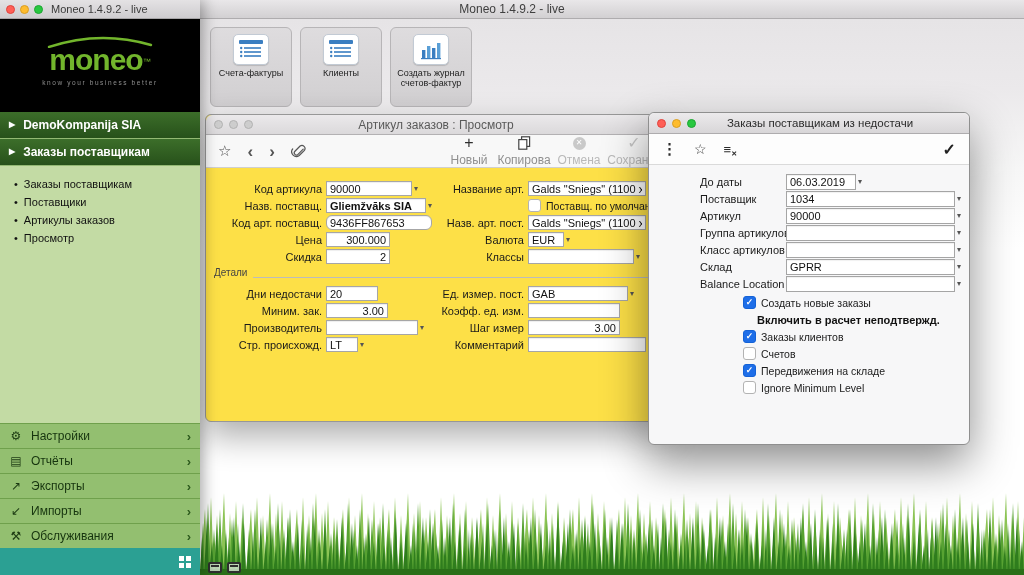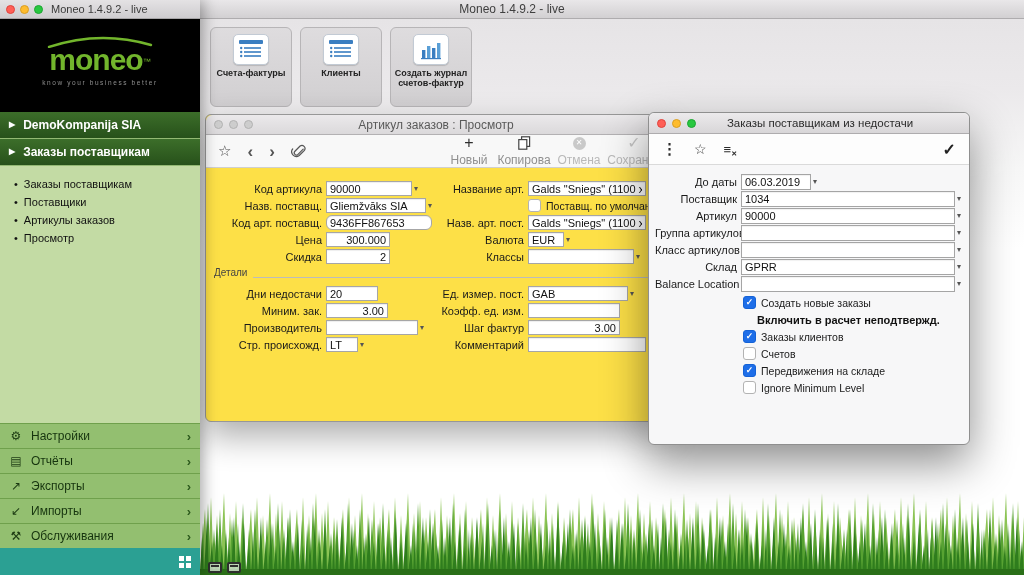--- a/index.html
+++ b/index.html
@@ -12,21 +12,21 @@
   .main-titlebar { position:absolute; left:0; top:0; width:1024px; height:19px;
     background:linear-gradient(#e9e7e9,#d2d0d2); border-bottom:1px solid #aeacae; z-index:1; }
   .main-title { position:absolute; left:0; right:0; top:2px; text-align:center;
     font-size:12px; color:#3f3f3f; }
 
   
   .desktop { position:absolute; left:200px; top:19px; right:0; bottom:0;
     background:linear-gradient(180deg,#e6e4e6 0px,#ebe9eb 70px,#f7f7f7 150px,#ffffff 230px,#ffffff 100%); z-index:2; }
   .grass { position:absolute; left:0; bottom:0; width:100%; height:96px; display:block; }
 
-  .shortcuts { position:absolute; left:10px; top:8px; display:flex; gap:8px;font-weight:bold; }
+  .shortcuts { position:absolute; left:10px; top:8px; display:flex; gap:8px; }
   .sc-btn { width:82px; height:80px; background:linear-gradient(#dedcde,#d1cfd1);
     border:1px solid #b7b5b7; border-radius:6px; display:flex; flex-direction:column;
     align-items:center; padding-top:6px; cursor:default; }
   .sc-icon { width:36px; height:31px; background:#fff; border:1px solid #c2cad4; border-radius:5px;
     display:flex; align-items:center; justify-content:center; margin-bottom:3px;
     box-shadow:0 1px 1px rgba(0,0,0,.15); }
   .sc-label { font-size:9px; color:#222; text-align:center; line-height:1.15; padding:0 2px; }
 
   .mini-icons { position:absolute; left:8px; bottom:2px; display:flex; gap:5px; z-index:3; }
   .miniwin { width:14px; height:11px; border:2px solid #2e2e2e; border-radius:2px;
@@ -130,21 +130,21 @@
     display:flex; align-items:center; padding:0 13px; gap:17px; }
   .dw-toolbar .dti { color:#2c2c2c; cursor:default; display:flex; align-items:center; }
   .dti.ellipsis { font-size:15px; font-weight:bold; }
   .dti.star { font-size:14px; color:#3c3c3c; }
   .filter-ic { position:relative; font-size:13px; color:#2c2c2c; }
   .filter-ic .fx { position:absolute; right:-6px; bottom:-1px; font-size:7px; font-weight:bold; }
   .dti.confirm { margin-left:auto; font-size:16px; font-weight:bold; color:#222; }
 
   .dw-body { padding:8px 8px 0 6px; font-size:11px; }
   .drow { display:flex; align-items:center; height:17px; }
-  .dlabel { width:86px; text-align:right; padding-right:4px; color:#1a1a1a; flex:none; white-space:nowrap; }
+  .dlabel { width:86px; text-align:left; padding-right:4px; color:#1a1a1a; flex:none; white-space:nowrap;margin-left:45px; }
   .dinput { height:16px; border:1px solid #a5a5a5; background:#fff; font-size:11px; padding:0 3px;
     font-family:inherit; color:#111; box-shadow:inset 0 1px 1px rgba(0,0,0,.06); }
   .dinput.wide { flex:1; }
   .dspacer { flex:1; }
   .cbrow { display:flex; align-items:center; height:17px; padding-left:88px; }
   .cbrow.first { margin-top:2px; }
   .inc-header { height:17px; padding-left:102px; font-weight:bold; font-size:11px; color:#111;
     display:flex; align-items:center; }
 </style>
 </head>
@@ -278,21 +278,21 @@
     <div class="aw-body">
 
       <div class="fcol" style="left:10px; top:12px; width:222px;">
         <div class="frow">
           <span class="flabel w110">Код артикула</span>
           <input class="ibox" style="width: 86px;" readonly="" value="90000">
           <span class="caret">▾</span>
         </div>
         <div class="frow">
           <span class="flabel w110">Назв. поставщ.</span>
-          <input class="ibox" style="width: 100px;" readonly="" value="Gliemžvāks SIA">
+          <input class="ibox" style="width: 100px; font-weight: bold;" readonly="" value="Gliemžvāks SIA">
           <span class="caret">▾</span>
         </div>
         <div class="frow">
           <span class="flabel w110">Код арт. поставщ.</span>
           <input class="ibox" style="width: 106px; border-radius: 6px;" readonly="" value="9436FF867653">
         </div>
         <div class="frow">
           <span class="flabel w110">Цена</span>
           <input class="ibox tr" style="width: 64px;" readonly="" value="300.000">
         </div>
@@ -360,21 +360,21 @@
         <div class="frow">
           <span class="flabel w90">Ед. измер. пост.</span>
           <input class="ibox" style="width: 100px;" readonly="" value="GAB">
           <span class="caret">▾</span>
         </div>
         <div class="frow">
           <span class="flabel w90">Коэфф. ед. изм.</span>
           <input class="ibox" style="width: 92px;" readonly="" value="">
         </div>
         <div class="frow">
-          <span class="flabel w90">Шаг фактур</span>
+          <span class="flabel w90">Шаг измер</span>
           <input class="ibox tr" style="width: 92px;" readonly="" value="3.00">
         </div>
         <div class="frow">
           <span class="flabel w90">Комментарий</span>
           <input class="ibox" style="width: 118px;" readonly="" value="">
         </div>
       </div>
     </div>
   </div>
 

